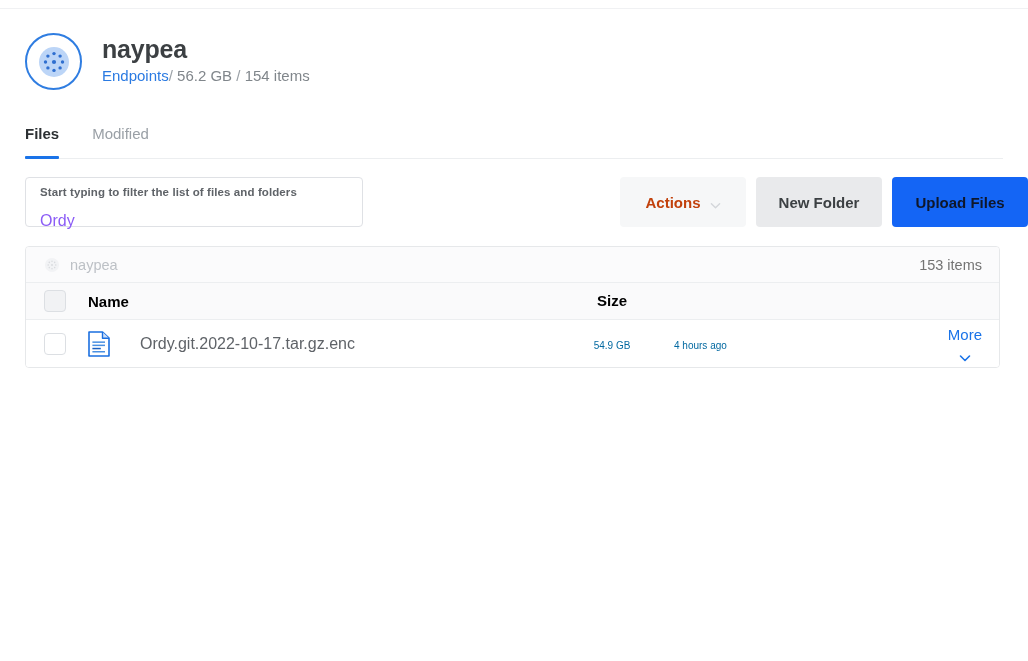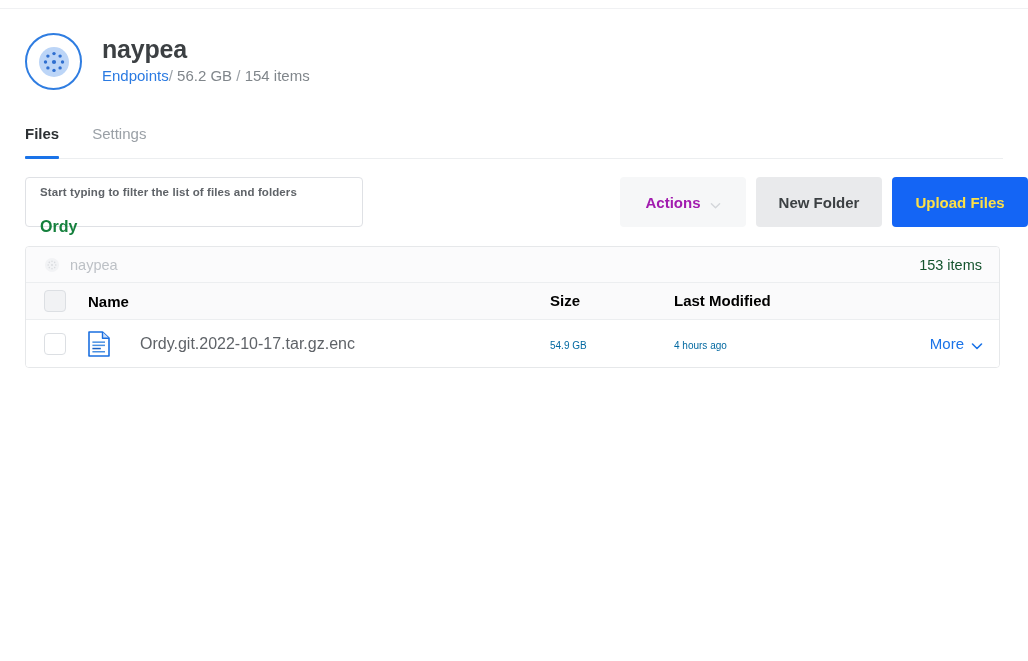--- a/index.html
+++ b/index.html
@@ -138,63 +138,62 @@
     font-weight: bold;
     color: #5f6368;
     line-height: 14px;
     letter-spacing: 0.1px;
     white-space: nowrap;
   }
   .filter-value {
     border: none;
     outline: none;
     padding: 0;
-    margin-top: 18px;
+    margin-top: 12px;
     width: 100%;
     font-family: "Liberation Sans", sans-serif;
     font-size: 16px;
     line-height: 20px;
-    color: #15803d;
+    color: #8b5cf6;
     background: transparent;
-    font-weight: bold;
   }
 
   .btn {
     position: absolute;
     top: 0;
     height: 50px;
     border: none;
     border-radius: 4px;
     font-family: "Liberation Sans", sans-serif;
     font-size: 15px;
     font-weight: bold;
     cursor: pointer;
     display: flex;
     align-items: center;
     justify-content: center;
   }
   .btn-actions {
     left: 595px;
     width: 126px;
     background: #f6f7f8;
-    color: #a21caf;
+    color: #c2410c;
     cursor: default;
     gap: 9px;
   }
   .btn-newfolder {
     left: 731px;
     width: 126px;
     background: #e9eaec;
     color: #3c4043;
   }
   .btn-upload {
     left: 867px;
     width: 136px;
     background: #1465f5;
-    color: #fde047;
+    color: #0f172a;
   }
   .chev {
     display: inline-block;
     width: 11px;
     height: 11px;
   }
 
   
   .card {
     position: absolute;
@@ -222,21 +221,21 @@
   }
   .crumbbar .crumb-name {
     margin-left: 10px;
     font-size: 14.5px;
     color: #bdc1c6;
     cursor: pointer;
   }
   .crumbbar .spacer { flex: 1; }
   .crumbbar .count {
     font-size: 14.5px;
-    color: #14532d;
+    color: #737373;
   }
 
   .thead {
     display: flex;
     align-items: center;
     height: 37px;
     background: #fafafb;
     border-bottom: 1px solid #eceef0;
     padding: 0 17px 0 18px;
   }
@@ -258,21 +257,21 @@
   .cb.head { background: #f1f2f4; }
   .cb.row  { background: #ffffff; }
 
   .col-name {
     width: 484px;
     padding-left: 22px;
     display: flex;
     align-items: center;
     min-width: 0;
   }
-  .col-size { width: 124px; }
+  .col-size { width: 124px; text-align: center; }
   .col-mod  { flex: 1; }
   .col-more { width: 80px; text-align: right; }
 
   .th {
     font-size: 15px;
     font-weight: bold;
     color: #000000;
     white-space: nowrap;
   }
   .td {
@@ -291,20 +290,21 @@
   }
   .file-icon { width: 22px; height: 26px; flex: none; display: block; }
 
   .more-link {
     display: inline-flex;
     align-items: center;
     gap: 7px;
     font-size: 15px;
     color: #1a73e8;
     cursor: pointer;
+    flex-direction: column;
   }
 </style>
 </head>
 <body>
 
 <div class="page">
 
   <div class="top-rule"></div>
 
   <div class="header">
@@ -330,21 +330,21 @@
         <span class="link">Endpoints</span><span class="sep">/</span>
         <span>56.2 GB</span>
         <span class="sep">/</span>
         <span>154 items</span>
       </div>
     </div>
   </div>
 
   <div class="tabs">
     <div class="tab active">Files</div>
-    <div class="tab inactive">Settings</div>
+    <div class="tab inactive">Modified</div>
   </div>
 
   <div class="toolbar">
 
     <div class="filter-box">
       <div class="filter-label">Start typing to filter the list of files and folders</div>
       <input class="filter-value" type="text" value="Ordy" style="">
     </div>
 
     <button class="btn btn-actions">
@@ -384,23 +384,20 @@
     </div>
 
     <div class="thead">
       <div class="cb head"></div>
       <div class="col-name">
         <span class="th">Name</span>
       </div>
       <div class="col-size">
         <span class="th">Size</span>
       </div>
-      <div class="col-mod">
-        <span class="th">Last Modified</span>
-      </div>
       <div class="col-more"></div>
     </div>
 
     <div class="tbody-row">
       <div class="cb row"></div>
 
       <div class="col-name">
         <span>
           <svg class="file-icon" viewBox="0 0 22 26" aria-hidden="true">
             <path d="M1 1 H14.5 L21 7.2 V25 H1 Z" fill="#ffffff" stroke="#1a6fe0" stroke-width="1.6" stroke-linejoin="round"></path>

